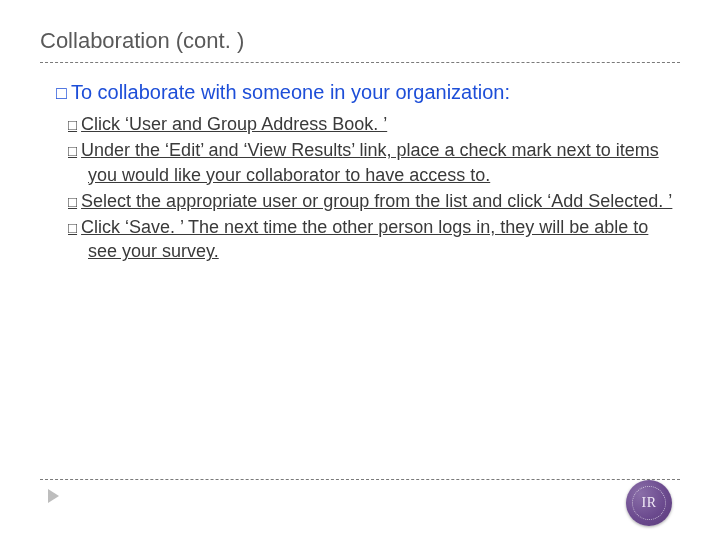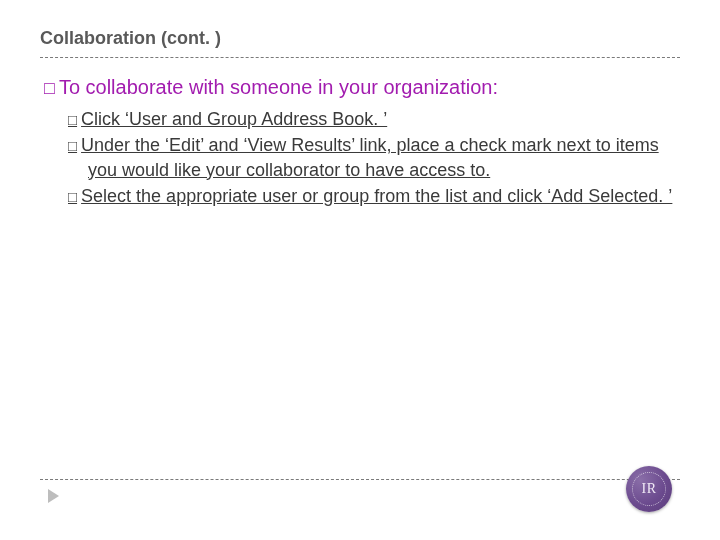--- a/index.html
+++ b/index.html
@@ -9,32 +9,33 @@
     background: #fff;
     font-family: Arial, Helvetica, sans-serif;
     color: #4a4a4a;
     position: relative;
     overflow: hidden;
   }
   .slide {
     padding: 28px 40px 20px 40px;
   }
   .title {
-    font-size: 18px;
-    font-weight: 700;
+    font-size: 22px;
+    font-weight: 400;
     color: #595959;
     padding-bottom: 8px;
     border-bottom: 1px dashed #7a7a7a;
     margin-bottom: 18px;
   }
   .outer-item {
     font-size: 20px;
-    color: #a21caf;
+    color: #1d4ed8;
     margin-bottom: 8px;
     padding-left: 4px;
+    margin-left: 12px;
   }
   .box-bullet {
     font-family: Arial, sans-serif;
     margin-right: 4px;
     font-size: 18px;
     vertical-align: 0px;
   }
   .inner-list {
     padding-left: 28px;
   }
@@ -63,21 +64,21 @@
     bottom: 37px;
     width: 0;
     height: 0;
     border-top: 7px solid transparent;
     border-bottom: 7px solid transparent;
     border-left: 11px solid #bdbdbd;
   }
   .badge {
     position: absolute;
     right: 48px;
-    bottom: 28px;
+    bottom: 14px;
     width: 46px;
     height: 46px;
     border-radius: 50%;
     background: radial-gradient(circle at 32% 30%, #8a6ea8 0%, #6b4a8e 55%, #5a3c7a 100%);
     box-shadow: 0 1px 3px rgba(0,0,0,0.35);
     display: flex;
     align-items: center;
     justify-content: center;
   }
   .badge-inner {
@@ -109,20 +110,23 @@
   <div class="inner-list">
     <div class="inner-item">
       <span class="box-bullet">□</span><span>Click ‘User and Group Address Book. ’</span>
     </div>
     <div class="inner-item">
       <span class="box-bullet">□</span><span>Under the ‘Edit’ and ‘View Results’ link, place a check mark next to items you would like your collaborator to have access to.</span>
     </div>
     <div class="inner-item">
       <span class="box-bullet">□</span><span>Select the appropriate user or group from the list and click ‘Add Selected. ’</span>
     </div>
+    <div class="inner-item">
+      <span class="box-bullet">□</span><span>Click ‘Save. ’ The next time the other person logs in, they will be able to see your survey.</span>
+    </div>
   </div>
 </div>
 
 <div class="footer-rule"></div>
 <div class="play-marker"></div>
 
 <div class="badge">
   <div class="badge-inner">
     <span class="badge-text">IR</span>
   </div>

